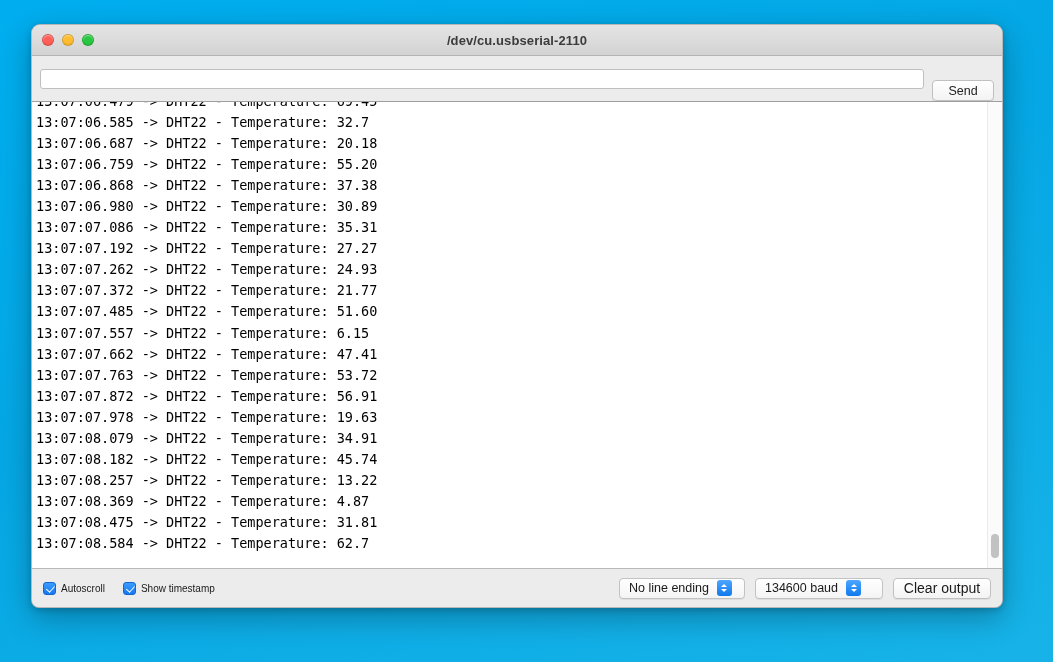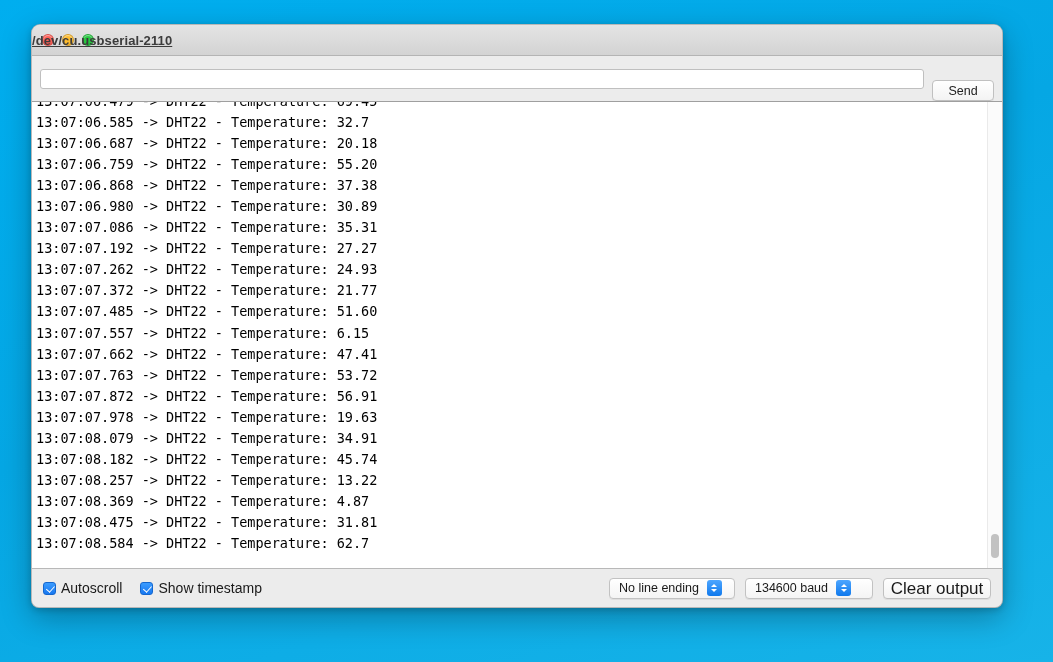--- a/index.html
+++ b/index.html
@@ -50,27 +50,26 @@
   .light {
     width: 12px; height: 12px;
     border-radius: 50%;
     border: 0.5px solid rgba(0,0,0,0.16);
     box-shadow: inset 0 -1px 1px rgba(0,0,0,0.08), inset 0 1px 1px rgba(255,255,255,0.45);
   }
 
   #window-title {
     position: absolute;
     left: 0; right: 0;
-    text-align: left;
+    text-align: center;
     font-size: 13px;
     font-weight: bold;
     color: #3c3c3c;
     letter-spacing: 0.1px;
     pointer-events: none;
-    text-decoration: underline;
   }
 
   
   #send-row {
     flex: 0 0 30px;
     background: #ececec;
     display: flex;
     align-items: center;
     padding: 0 8px;
     gap: 8px;
@@ -173,21 +172,21 @@
   .checkbox::after {
     content: "";
     position: absolute;
     left: 4px; top: 1px;
     width: 3.5px; height: 7px;
     border: solid #ffffff;
     border-width: 0 1.8px 1.8px 0;
     transform: rotate(42deg);
   }
   .check-label {
-    font-size: 14px;
+    font-size: 10px;
     color: #1a1a1a;
   }
 
   .spacer { flex: 1; }
 
   .popup {
     height: 21px;
     background: linear-gradient(to bottom, #ffffff 0%, #f4f4f4 100%);
     border: 1px solid #c2c2c2;
     border-radius: 4px;
@@ -219,26 +218,26 @@
     border-left: 3.2px solid transparent;
     border-right: 3.2px solid transparent;
   }
   .arrow-up { border-bottom: 3.6px solid #ffffff; }
   .arrow-down { border-top: 3.6px solid #ffffff; }
 
   #popup-lineending { width: 126px; }
   #popup-baud { width: 128px; }
 
   #clear-button {
-    width: 108px;
+    width: 98px;
     height: 21px;
     background: linear-gradient(to bottom, #ffffff 0%, #f3f3f3 100%);
     border: 1px solid #c0c0c0;
     border-radius: 4px;
-    font-size: 17px;
+    font-size: 14px;
     color: #1a1a1a;
     font-family: "Liberation Sans", sans-serif;
     box-shadow: 0 1px 0.5px rgba(0,0,0,0.06);
     cursor: default;
   }
 </style>
 </head>
 <body>
 
 <div id="window">

